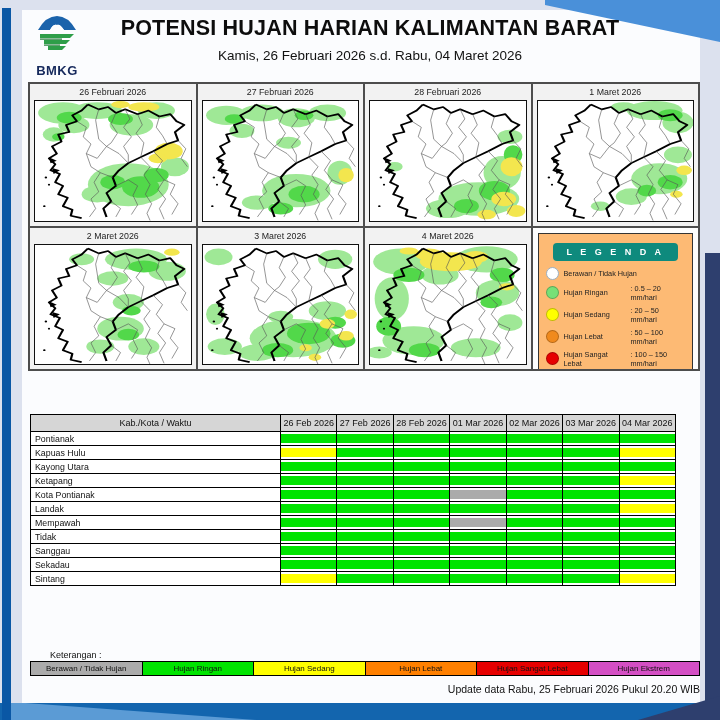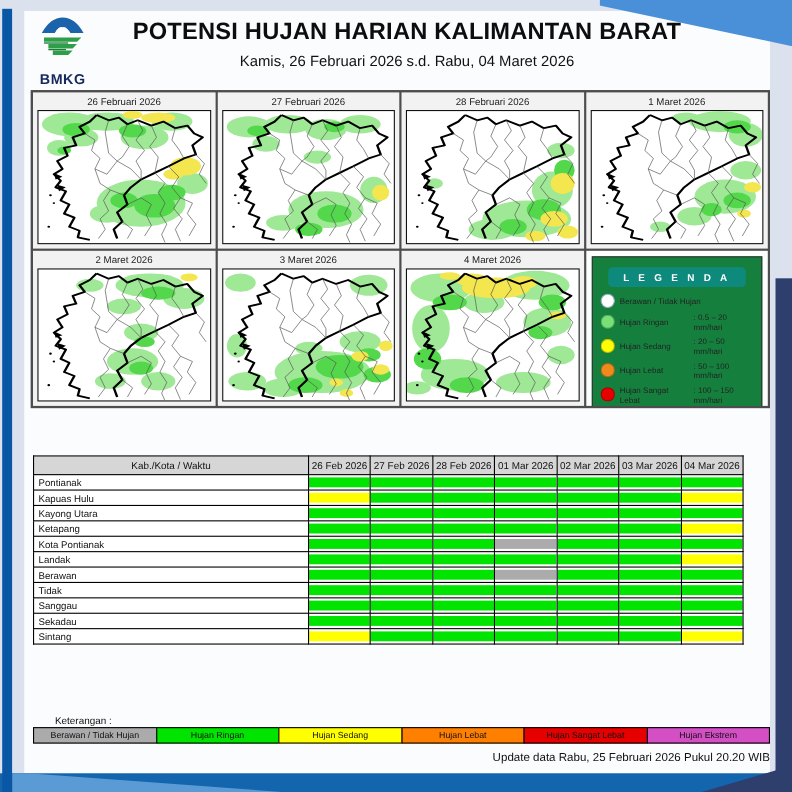--- a/index.html
+++ b/index.html
@@ -27,21 +27,21 @@
   
   .maps-grid{position:absolute;left:28px;top:82px;width:672px;height:289px;z-index:4;
              display:grid;grid-template-columns:repeat(4,1fr);grid-template-rows:1fr 1fr;
              background:#4d4d4d;gap:2px;border:2px solid #4d4d4d;box-sizing:border-box;}
   .map-cell{background:#f2f2f2;display:flex;flex-direction:column;overflow:hidden;}
   .map-title{height:16px;line-height:16px;text-align:center;font-size:8.8px;color:#222;flex:0 0 auto;}
   .map-frame{flex:1 1 auto;margin:0 4px 4px 4px;border:1px solid #111;background:#fff;overflow:hidden;}
   .mapsvg{width:100%;height:100%;display:block;}
   
   .legend-cell{background:#fdfdfd;padding:5px;display:flex;}
-  .legend-box{border:1px solid #333;background:#15803d;flex:1;display:flex;flex-direction:column;padding:4px 0;}
+  .legend-box{border:1px solid #333;background:#fdba74;flex:1;display:flex;flex-direction:column;padding:4px 0;}
   .legenda-btn{margin:5px 14px 4px 14px;background:#0e8a7d;border-radius:4px;color:#fff;
                font-size:9px;font-weight:bold;letter-spacing:3px;text-align:center;padding:4px 0;}
   .legend-item{display:flex;align-items:center;padding:2px 7px;gap:5px;}
   .dot{width:13px;height:13px;border-radius:50%;flex:0 0 auto;border:1px solid rgba(0,0,0,0.25);box-sizing:border-box;}
   .dot-outline{border:1px solid #9ab0c4;background:#fff;}
   .l-label{font-size:7.3px;color:#222;width:62px;flex:0 0 auto;}
   .l-range{font-size:7.3px;color:#222;flex:1 1 auto;}
   
   .ftable{position:absolute;left:30px;top:414px;width:646px;z-index:4;border-collapse:collapse;}
   .ftable th,.ftable td{border:1px solid #000;box-sizing:border-box;}
@@ -487,21 +487,21 @@
           <div class="cellbar" style="background-color: rgb(0, 228, 0);"></div>
         </td>
         <td title="Hujan Ringan">
           <div class="cellbar" style="background-color: rgb(0, 228, 0);"></div>
         </td>
         <td title="Hujan Sedang">
           <div class="cellbar" style="background-color: rgb(255, 255, 0);"></div>
         </td>
       </tr>
       <tr>
-        <td class="rowlabel">Berawan</td>
+        <td class="rowlabel">Mempawah</td>
         <td title="Hujan Ringan">
           <div class="cellbar" style="background-color: rgb(0, 228, 0);"></div>
         </td>
         <td title="Hujan Ringan">
           <div class="cellbar" style="background-color: rgb(0, 228, 0);"></div>
         </td>
         <td title="Hujan Ringan">
           <div class="cellbar" style="background-color: rgb(0, 228, 0);"></div>
         </td>
         <td title="Berawan / Tidak Hujan">

